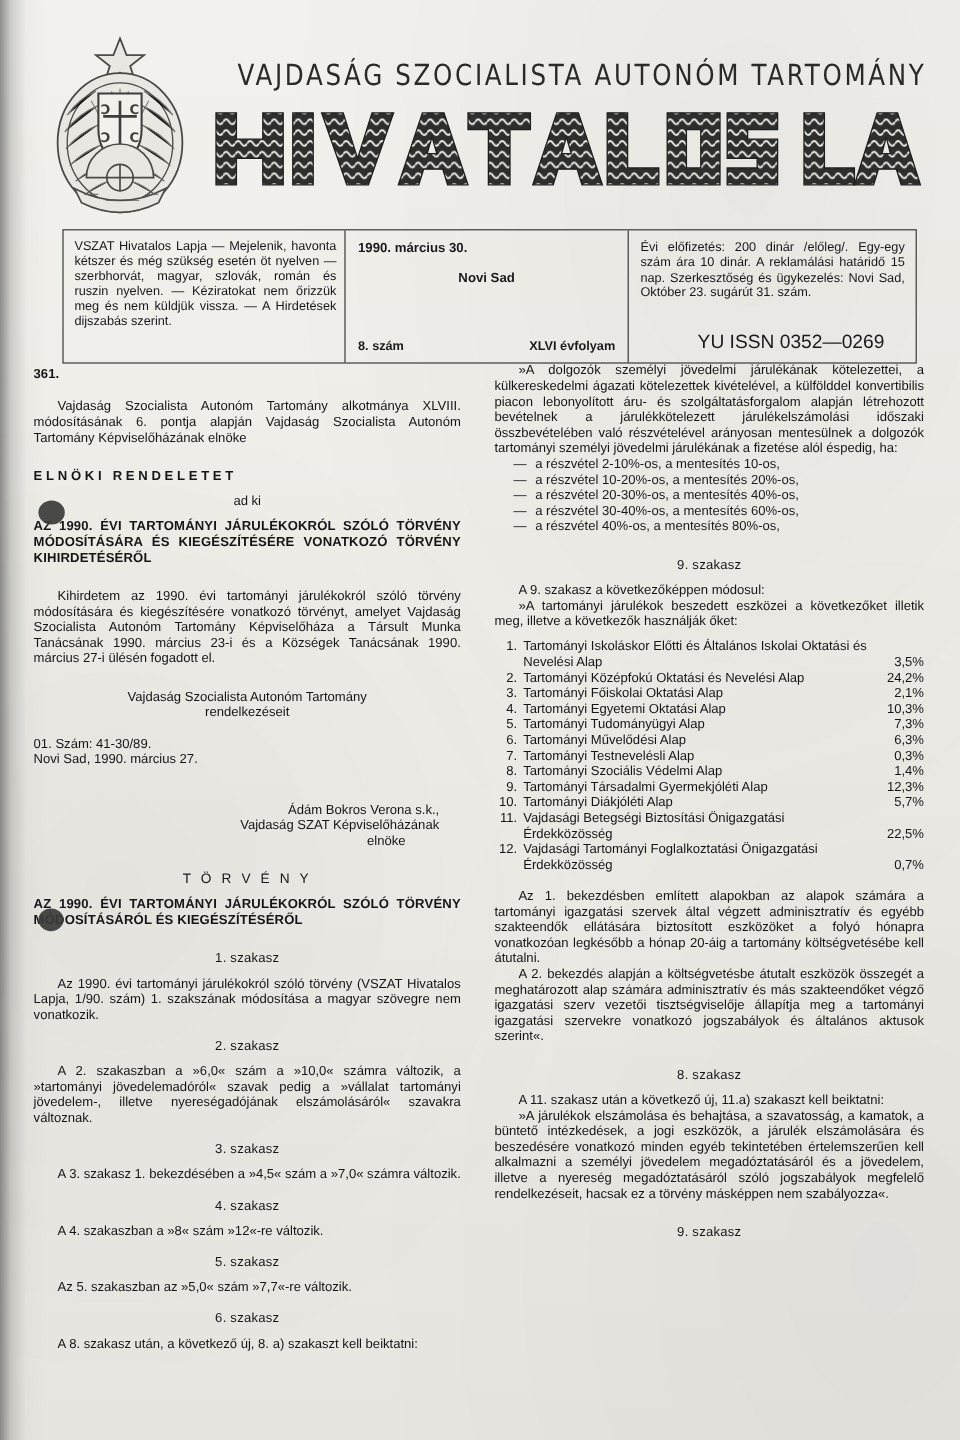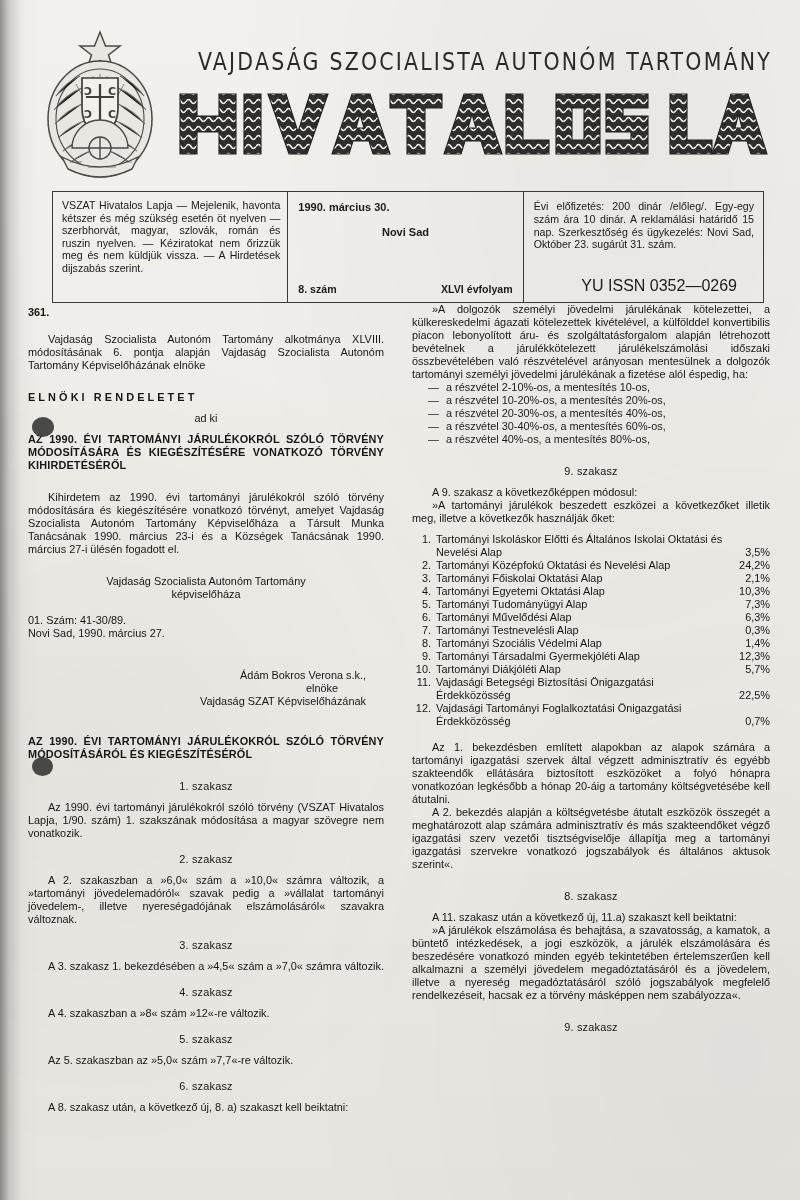--- a/index.html
+++ b/index.html
@@ -229,32 +229,33 @@
     <div class="gap-s"></div>
     <p class="ctr b" style="font-size:10.9px;">ad ki</p>
     <div class="gap-s"></div>
     <p class="head-b">AZ 1990. ÉVI TARTOMÁNYI JÁRULÉKOKRÓL SZÓLÓ TÖRVÉNY MÓDOSÍTÁSÁRA ÉS KIEGÉSZÍTÉSÉRE VONATKOZÓ TÖRVÉNY KIHIRDETÉSÉRŐL</p>
 
     <div class="gap-l"></div>
     <p class="ind">Kihirdetem az 1990. évi tartományi járulékokról szóló törvény módosítására és kiegészítésére vonatkozó törvényt, amelyet Vajdaság Szocialista Autonóm Tartomány Képviselőháza a Társult Munka Tanácsának 1990. március 23-i és a Községek Tanácsának 1990. március 27-i ülésén fogadott el.</p>
 
     <div class="gap-l"></div>
     <p class="ctr b" style="font-size:10.9px;line-height:13px;">Vajdaság Szocialista Autonóm Tartomány</p>
-    <p class="ctr b" style="font-size:10.9px;line-height:13px;">képviselőháza</p>
+    <p class="ctr b" style="font-size:10.9px;line-height:13px;">rendelkezéseit</p>
 
     <div class="gap"></div>
     <p>01. Szám: 41-30/89.</p>
     <p>Novi Sad, 1990. március 27.</p>
 
     <div class="gap"></div>
     <p class="sig b" style="text-align:right !important;padding-right:18px;margin-top:16px;">Ádám Bokros Verona s.k.,</p>
+    <p class="sig" style="text-align:right !important;padding-right:18px;">Vajdaság SZAT Képviselőházának</p>
     <p class="sig" style="text-align:right !important;padding-right:46px;">elnöke</p>
-    <p class="sig" style="text-align:right !important;padding-right:18px;">Vajdaság SZAT Képviselőházának</p>
-
-    <div class="gap-l"></div>
+
+    <div class="gap-l"></div>
+    <p class="ctr b" style="font-size:11.4px;letter-spacing:2.6px;">T Ö R V É N Y</p>
     <div class="gap-s"></div>
     <p class="head-b">AZ 1990. ÉVI TARTOMÁNYI JÁRULÉKOKRÓL SZÓLÓ TÖRVÉNY MÓDOSÍTÁSÁRÓL ÉS KIEGÉSZÍTÉSÉRŐL</p>
 
     <div class="gap-l"></div>
     <p class="sec">1. szakasz</p>
     <div class="gap-s"></div>
     <p class="ind">Az 1990. évi tartományi járulékokról szóló törvény (VSZAT Hivatalos Lapja, 1/90. szám) 1. szakszának módosítása a magyar szövegre nem vonatkozik.</p>
 
     <div class="gap"></div>
     <p class="sec">2. szakasz</p>

